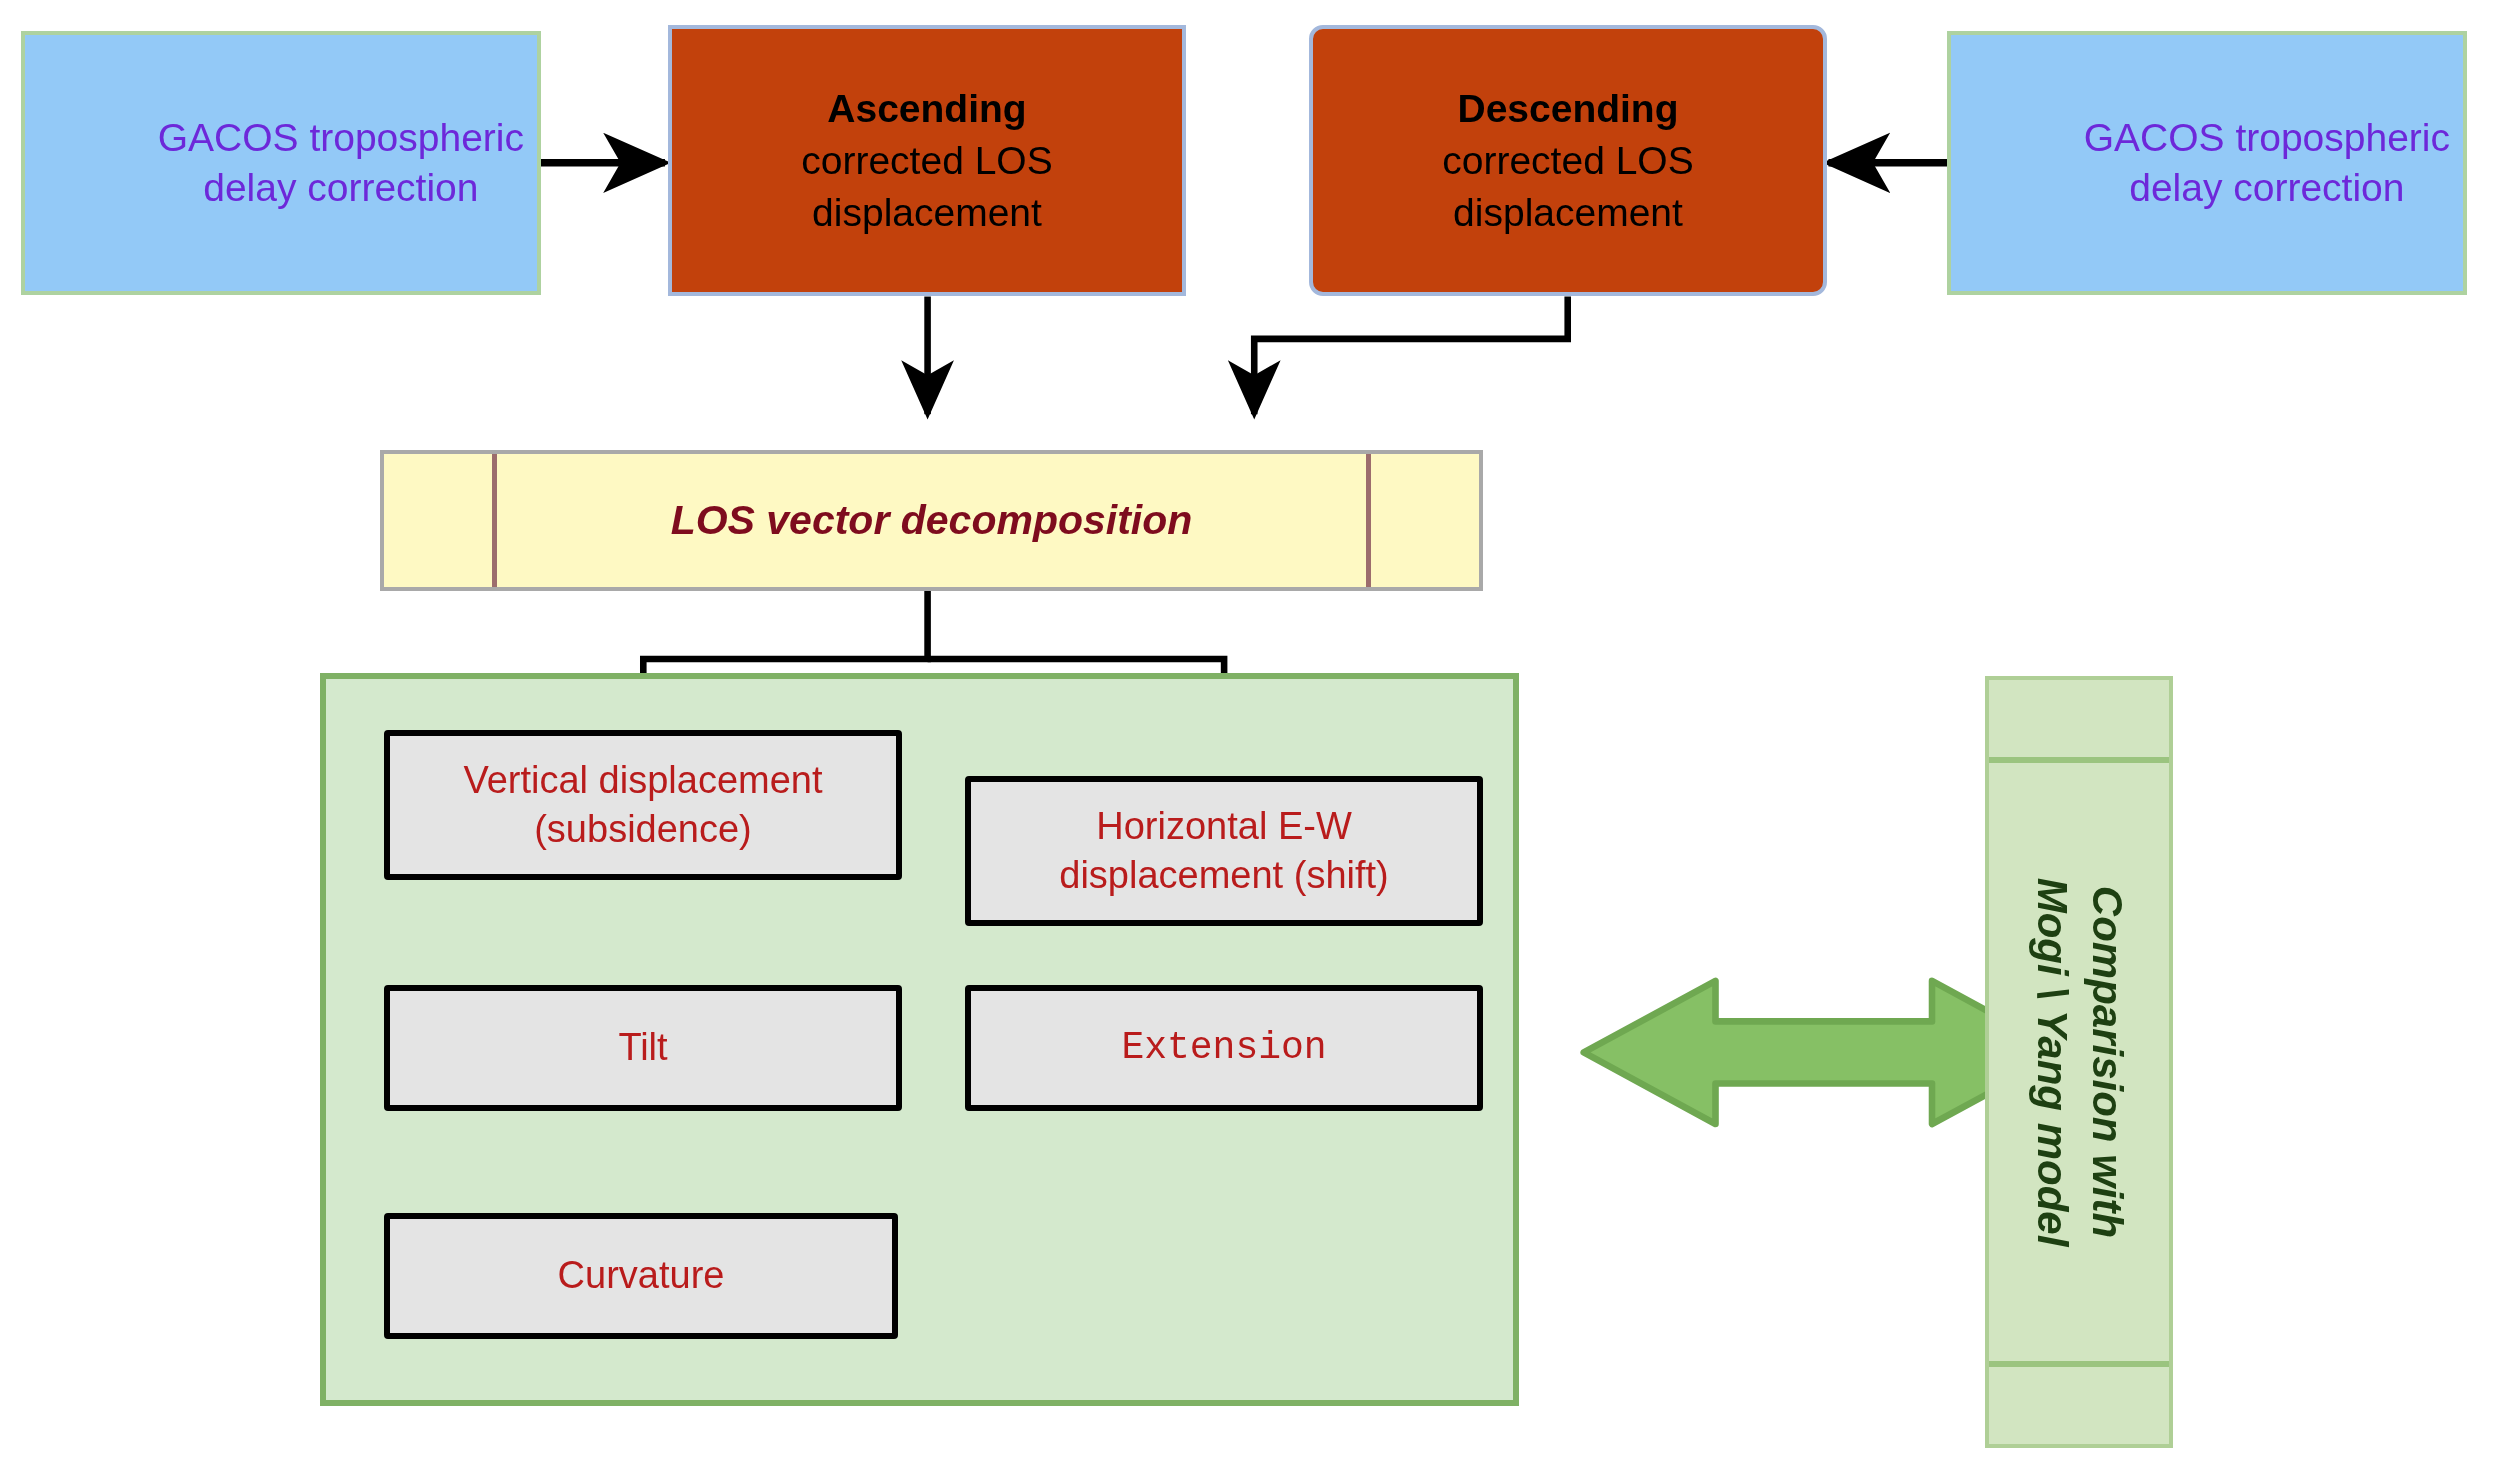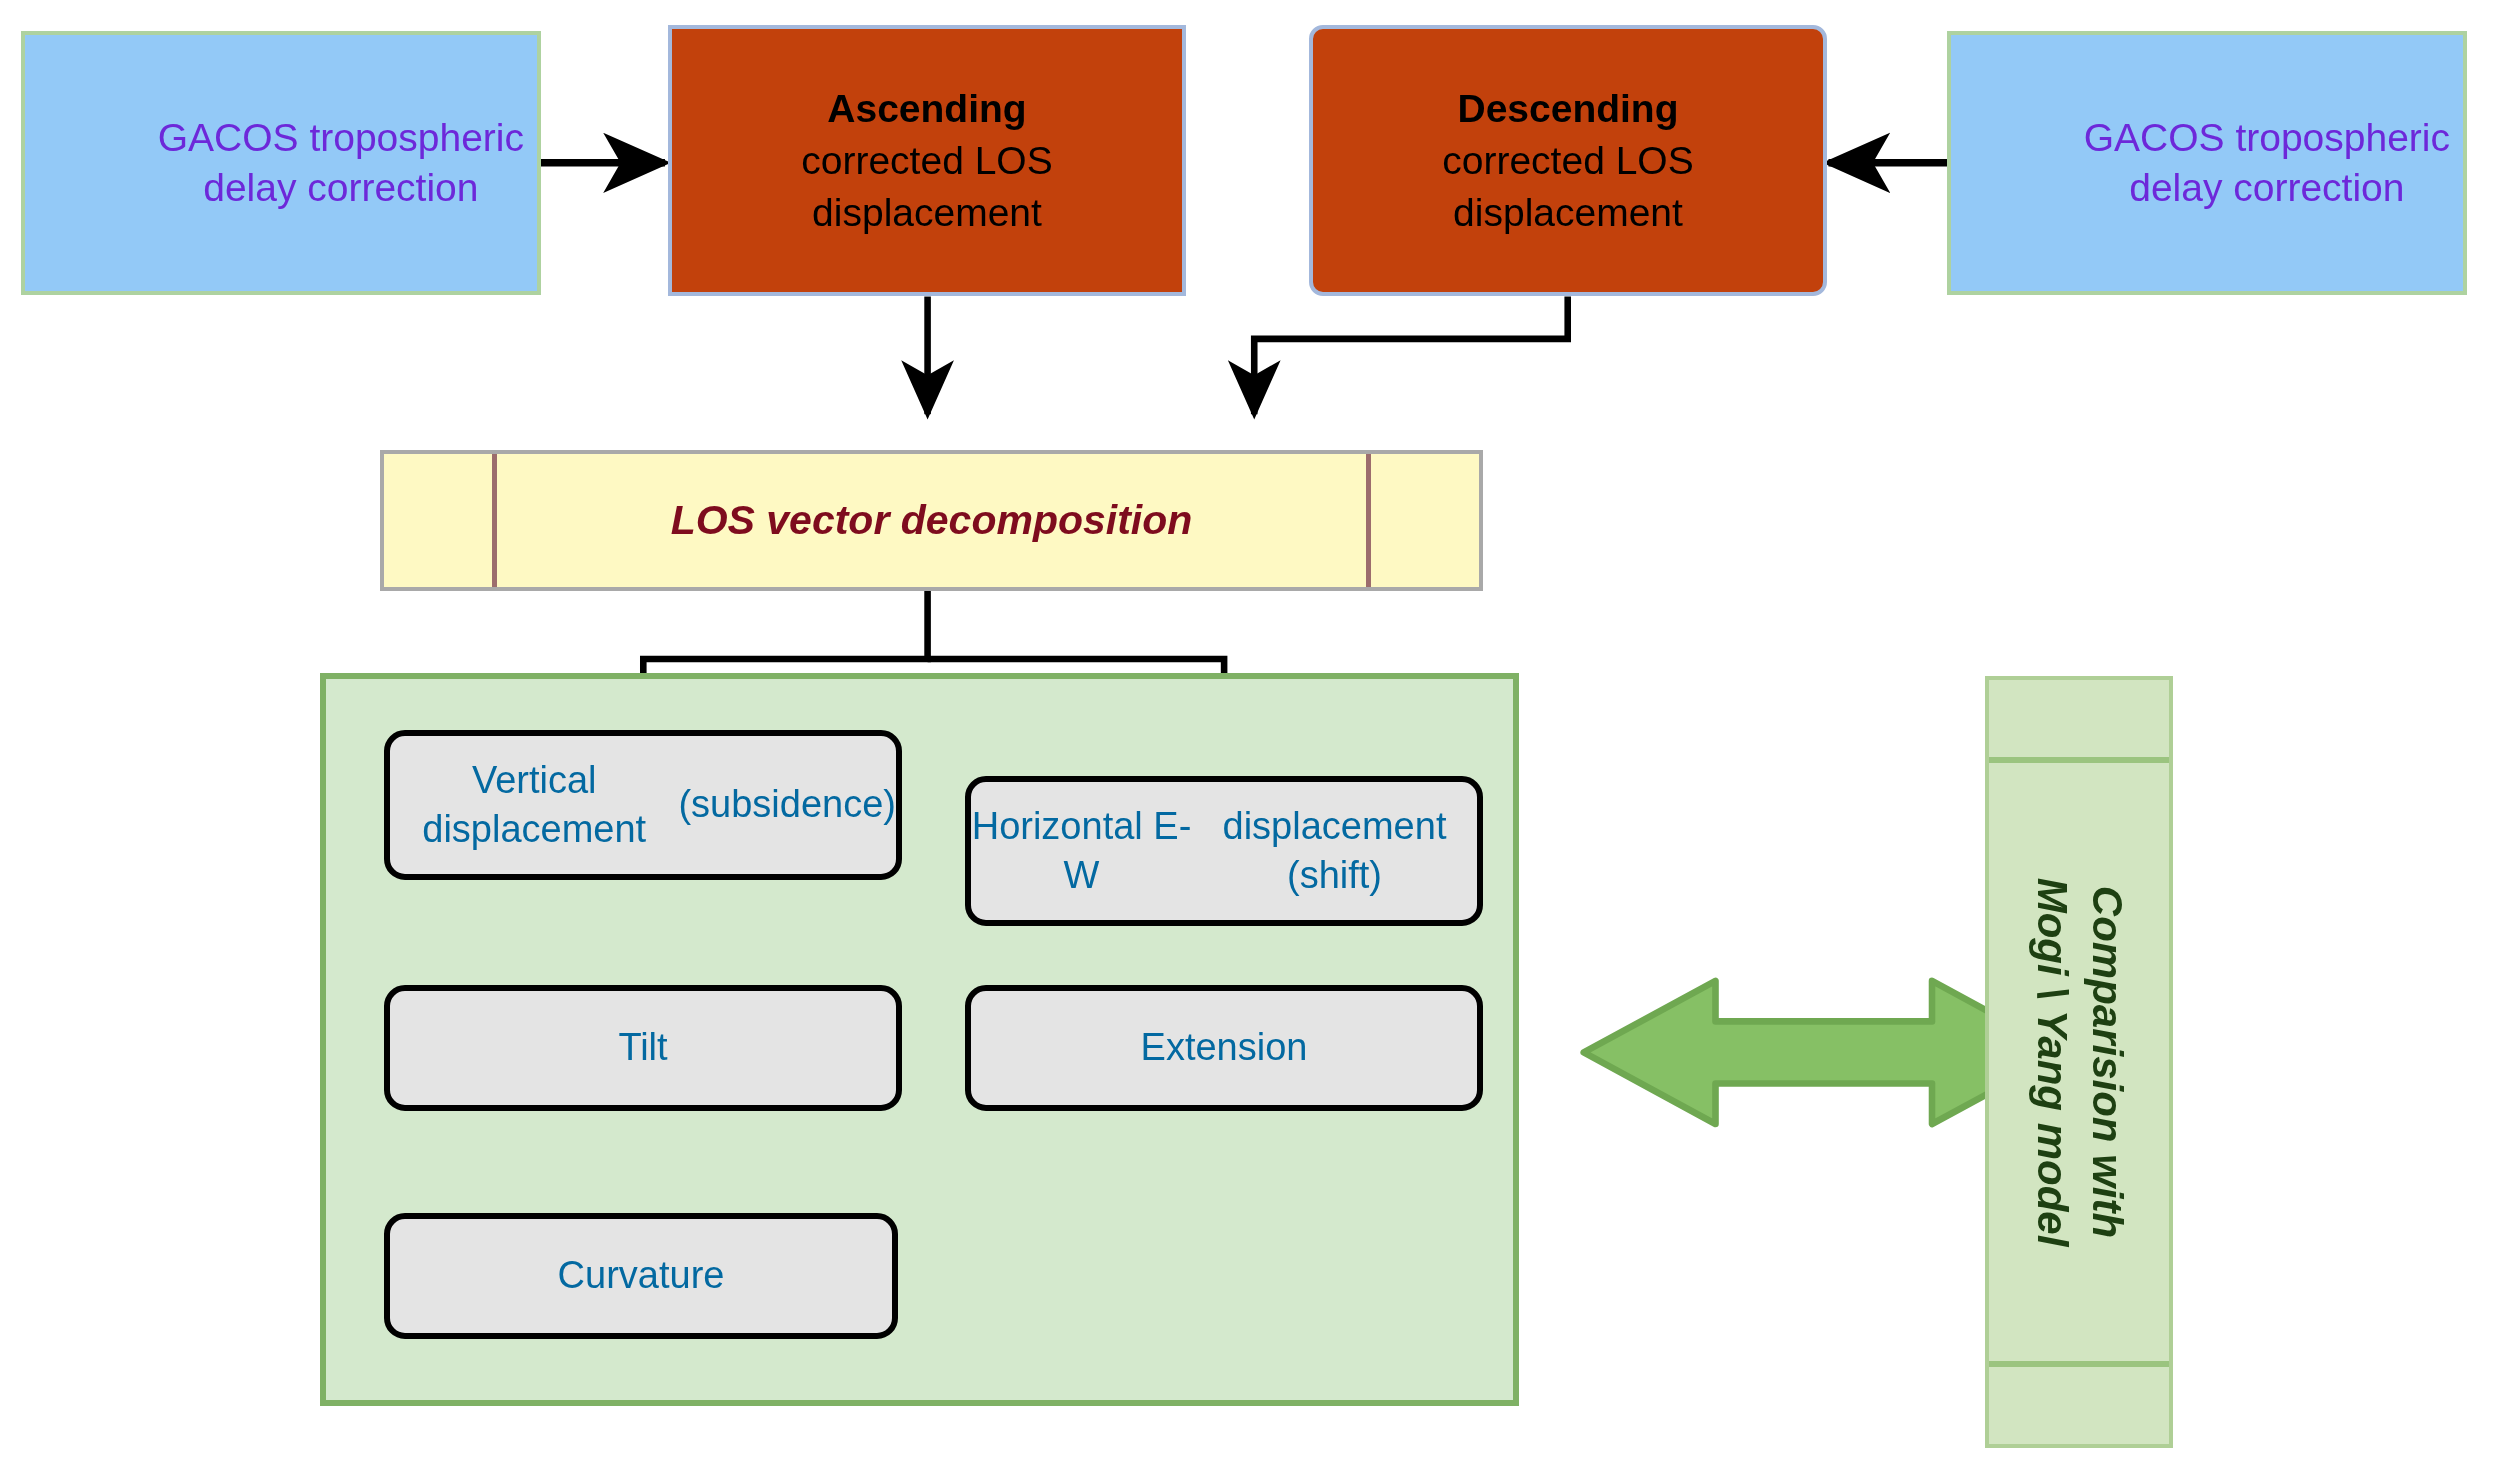--- a/index.html
+++ b/index.html
@@ -73,25 +73,25 @@
     position: absolute;
     box-sizing: border-box;
     background: #D4E9CD;
     border: 6.6px solid #7FB165;
   }
 
   
   .proc {
     background: #E4E4E4;
     border: 6.6px solid #000000;
-    border-radius: 21px;
-    color: #0369a1;
+    border-radius: 4px;
+    color: #b91c1c;
     font-size: 38px;
     line-height: 1.3;
-    flex-direction: row;
+    flex-direction: column;
   }
 
   
   .cmp-box {
     position: absolute;
     box-sizing: border-box;
     background: #D2E5C1;
     border: 4.7px solid #AFCF96;
   }
   .cmp-line {
@@ -198,21 +198,21 @@
 
   <div class="node proc" style="left:965px; top:730px; width:518px; height:150px;margin-top:46px;">
     <div>Horizontal E-W</div>
     <div>displacement (shift)</div>
   </div>
 
   <div class="node proc" style="left:384px; top:985px; width:518px; height:126px;">
     <div>Tilt</div>
   </div>
 
-  <div class="node proc" style="left:965px; top:985px; width:518px; height:126px;">
+  <div class="node proc" style="left:965px; top:985px; width:518px; height:126px;font-family:Liberation Mono, monospace;">
     <div>Extension</div>
   </div>
 
   <div class="node proc" style="left:384px; top:1213px; width:514px; height:126px;">
     <div>Curvature</div>
   </div>
 
   <div class="cmp-box" style="left:1985px; top:676px; width:188px; height:772px;">
     <div class="cmp-line" style="top:77px;"></div>
     <div class="cmp-line" style="bottom:77px;"></div>

